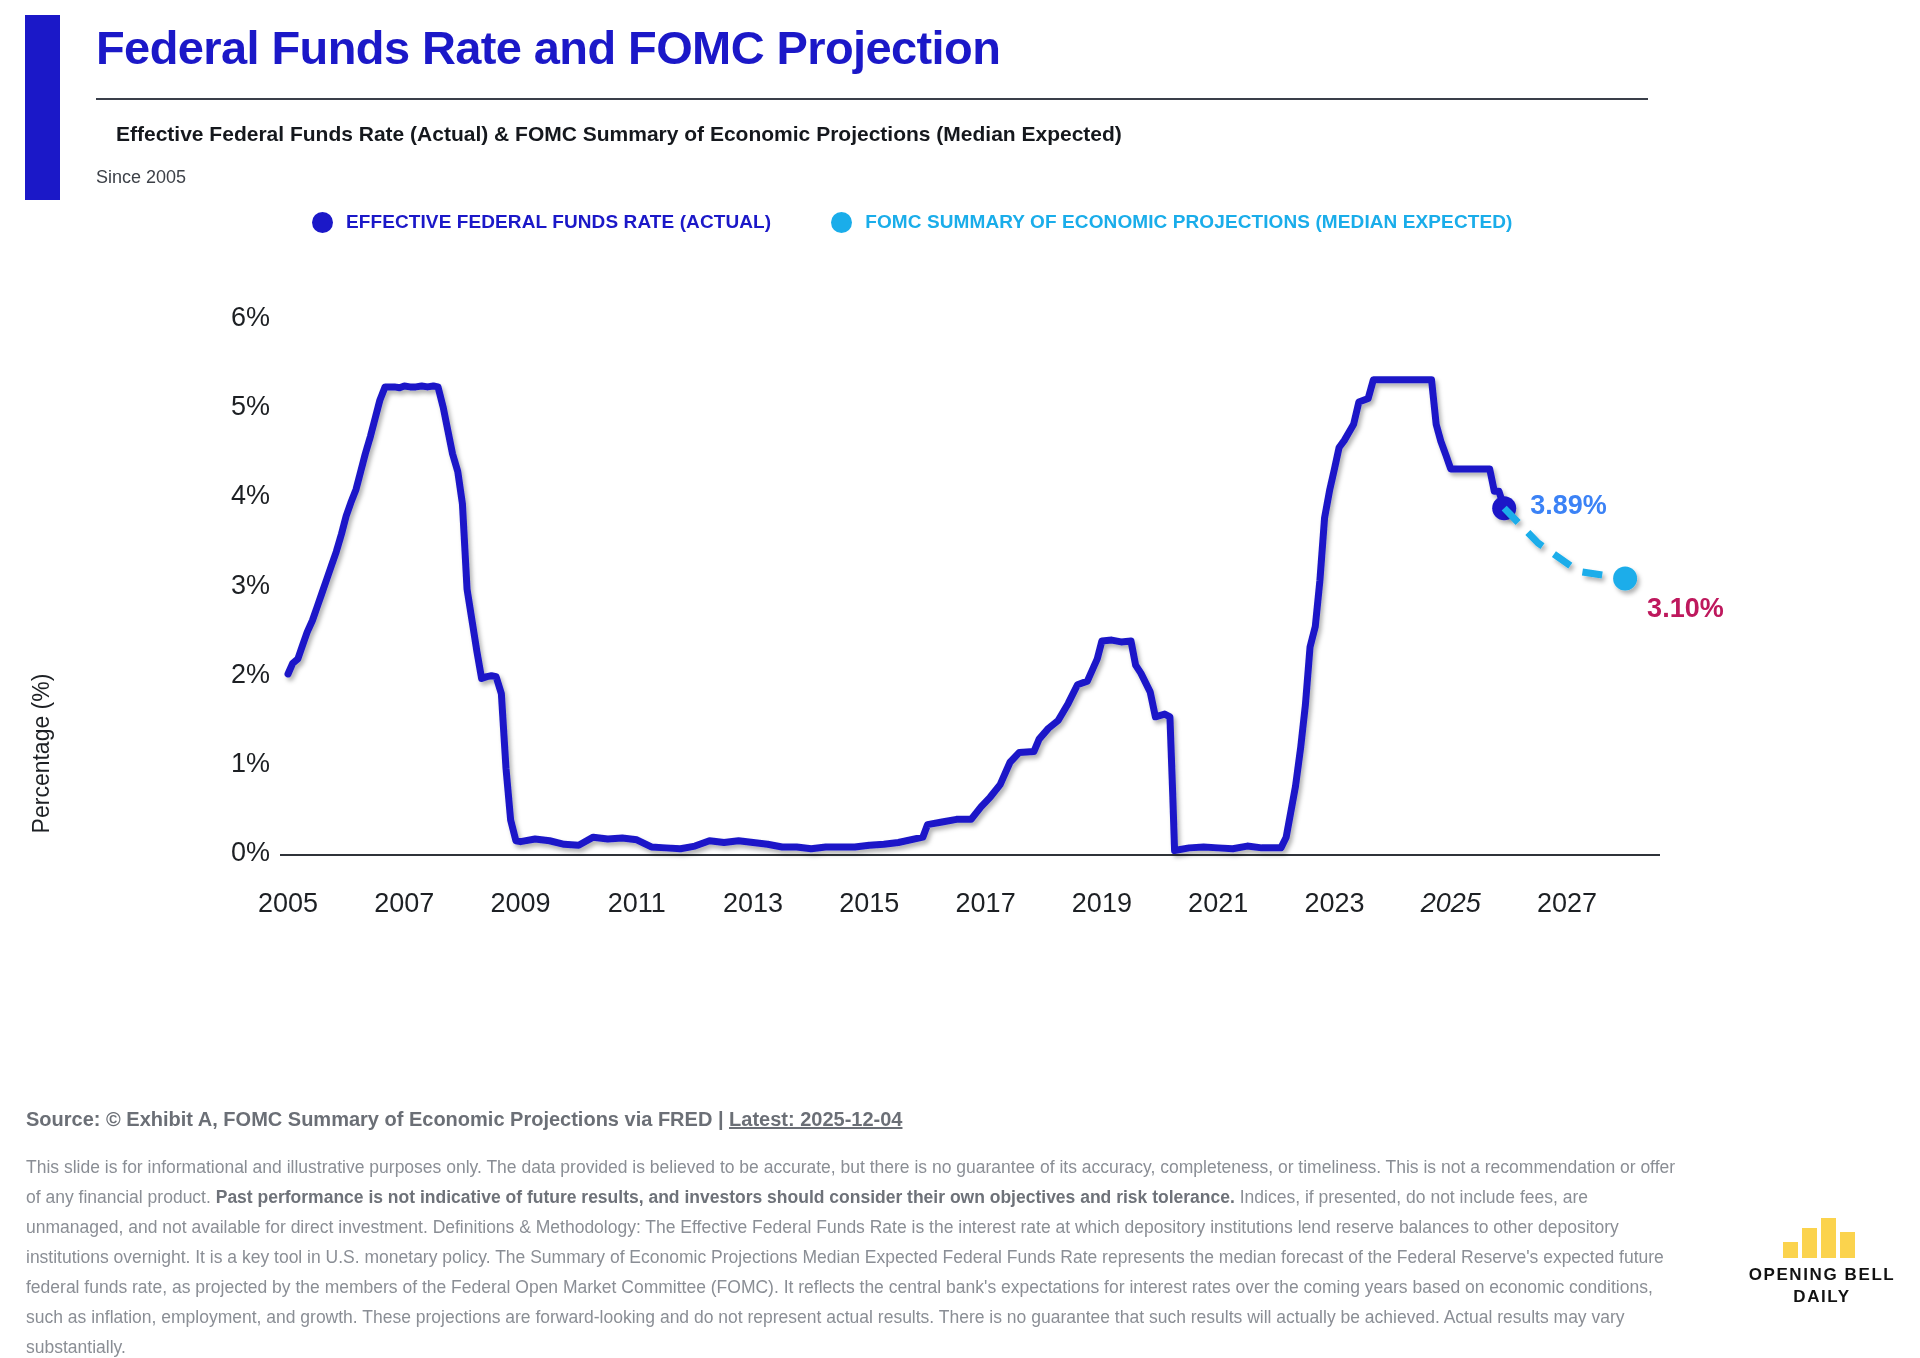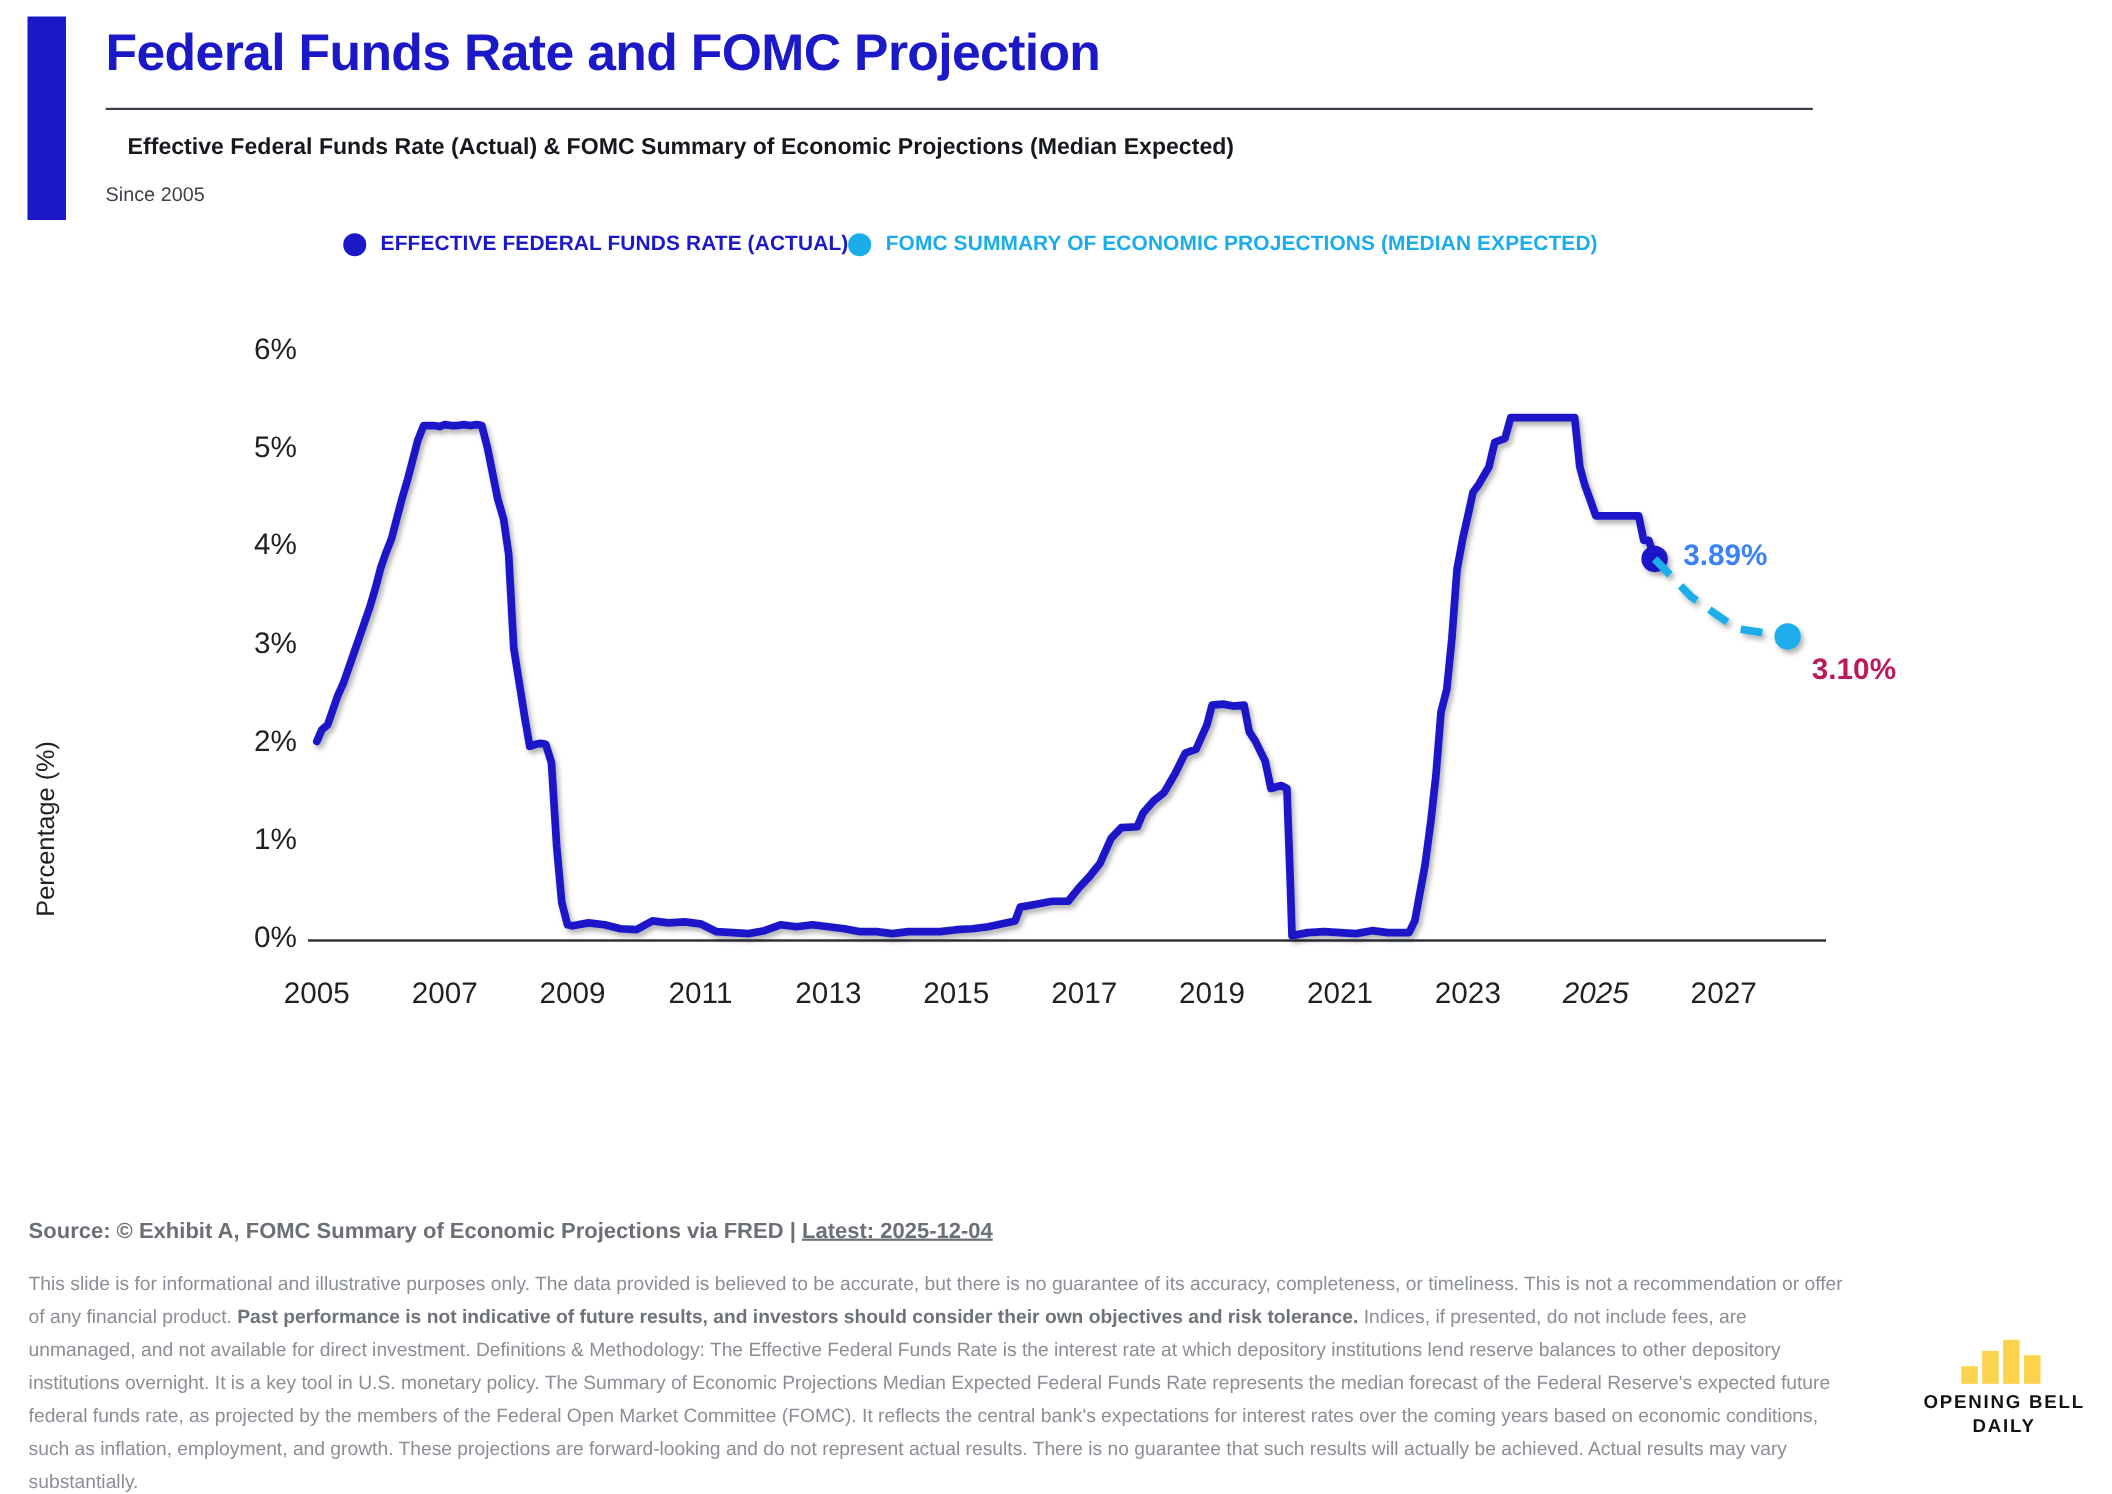--- a/index.html
+++ b/index.html
@@ -28,21 +28,21 @@
   .subtitle {
     position: absolute; left: 96px; top: 122px;
     font-size: 21px; font-weight: 700; color: #15181d; white-space: nowrap; margin-left: 20px;
   }
   .since {
     position: absolute; left: 96px; top: 167px;
     font-size: 18px; font-weight: 400; color: #3d4148; white-space: nowrap;
   }
 
   
-  .legend { position: absolute; left: 312px; top: 211px; display: flex; align-items: center; }
+  .legend { position: absolute; left: 312px; top: 211px; display: flex; align-items: center; gap: 60px; }
   .legend-item { display: flex; align-items: center; gap: 13px; }
   .legend-dot { width: 21px; height: 21px; border-radius: 50%; flex: none; }
   .legend-label { font-size: 19px; font-weight: 700; letter-spacing: 0.1px; white-space: nowrap; }
 
   
   .chart-wrap { position: absolute; left: 0px; top: 300px; width: 1920px; height: 680px; }
   .y-axis-title {
     position: absolute; left: -38px; top: 440px;
     transform: rotate(-90deg); transform-origin: 50% 50%;
     font-size: 23px; color: #1d2024; white-space: nowrap;

